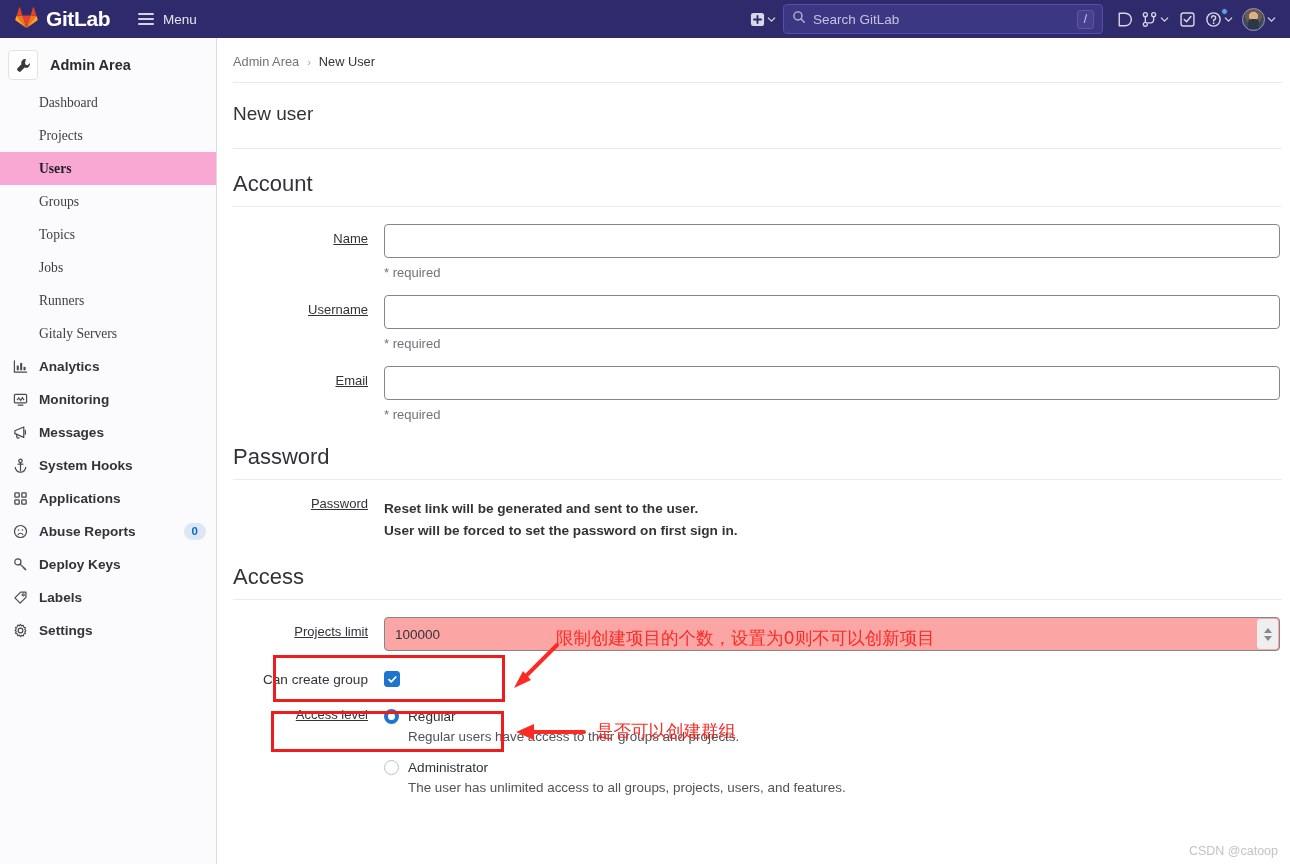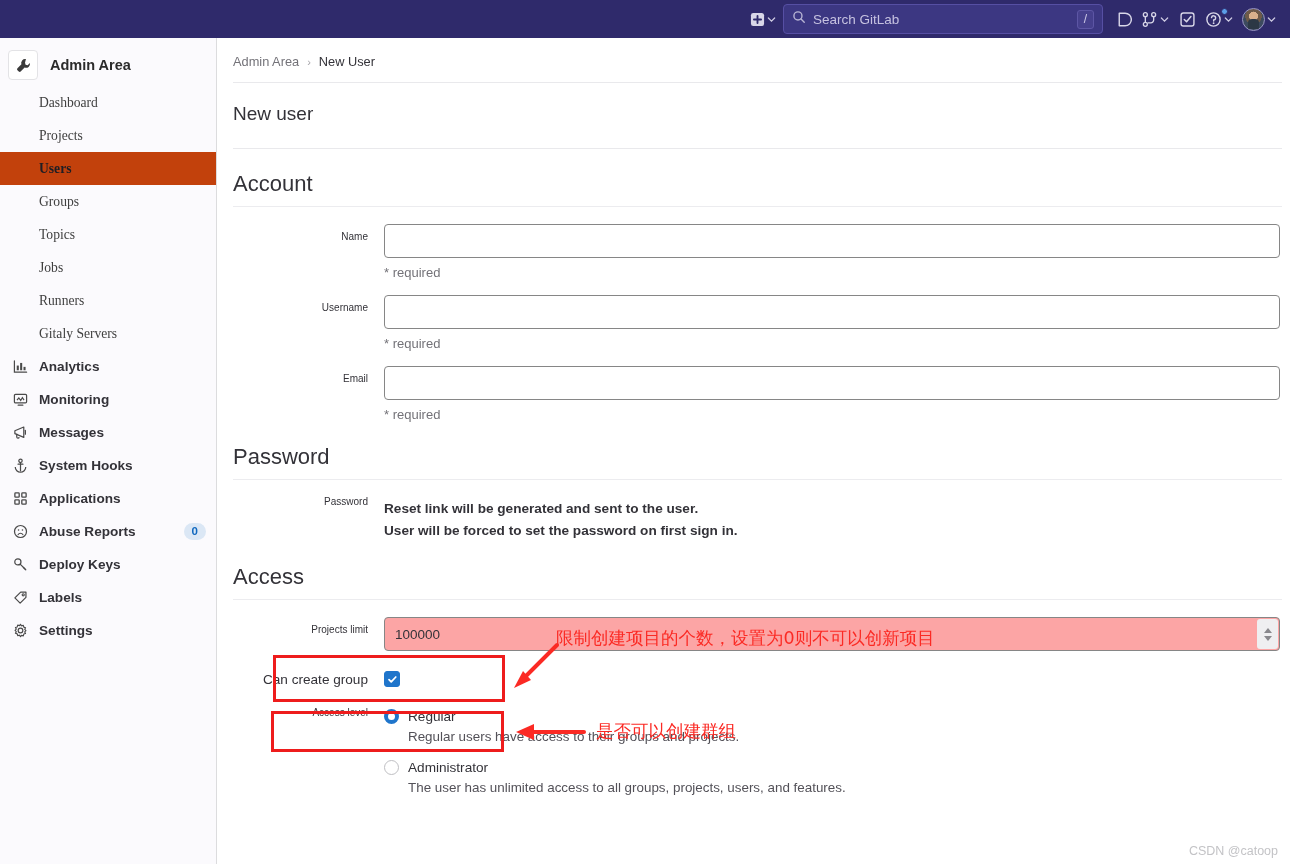--- a/index.html
+++ b/index.html
@@ -110,21 +110,21 @@
   .nav-item {
     display: flex; align-items: center;
     height: 33px; padding-left: 12px; padding-right: 10px;
     color: #404040; font-size: 13.6px; cursor: pointer;
     gap: 11px;
   }
   .nav-item .ic { width: 16px; height: 16px; flex: 0 0 auto; display:flex; align-items:center; justify-content:center; }
   .nav-item.top { font-weight: bold; color: #333238; }
   .nav-item.sub { padding-left: 39px; gap: 0; height: 33px; font-family: Liberation Serif, serif; }
   .nav-item.active {
-    background: #c2410c; font-weight: bold; color: #1f1e24;
+    background: #f9a8d4; font-weight: bold; color: #1f1e24;
   }
   .badge-count {
     margin-left: auto;
     background: #dbe7f5; color: #1068bf;
     font-size: 11.5px; border-radius: 9px;
     padding: 1px 8px; line-height: 15px;
   }
 
   
   .content {
@@ -154,21 +154,21 @@
   }
   .section-rule { height: 1px; background: #ececef; margin: 0 8px 0 16px; }
 
   .form-row {
     display: flex; align-items: flex-start;
     padding-top: 17px;
   }
   .form-label {
     width: 167px; flex: 0 0 167px;
     text-align: right; padding-right: 16px; padding-top: 7px;
-    font-size: 10px; color: #333238;
+    font-size: 13px; color: #333238; text-decoration: underline;
   }
   .form-field { flex: 1 1 auto; padding-right: 10px; }
   .txt-input {
     width: 100%; height: 34px;
     border: 1px solid #868686; border-radius: 4px;
     background: #fff;
     font-family: "Liberation Sans", sans-serif; font-size: 13.5px;
     padding: 0 10px; color: #333238;
   }
   .help-req { font-size: 13px; color: #737278; padding-top: 7px; }
@@ -242,20 +242,44 @@
     position: absolute; right: 12px; bottom: 6px;
     color: #c3c3c6; font-size: 12.5px; z-index: 15;
   }
 </style>
 </head>
 <body>
 
 <div id="app">
 
   <div class="navbar">
+    <div class="nav-left">
+      <div class="gl-logo-wrap">
+        <span>
+          <svg width="25" height="24" viewBox="0 0 25 24">
+            <path d="M12.5 23 L16.6 10.4 L8.4 10.4 Z" fill="#e24329"></path>
+            <path d="M12.5 23 L8.4 10.4 L2.6 10.4 Z" fill="#fc6d26"></path>
+            <path d="M2.6 10.4 L1.3 14.3 a1 1 0 0 0 .4 1.1 L12.5 23 Z" fill="#fca326"></path>
+            <path d="M2.6 10.4 L5.1 2.7 a.6 .6 0 0 1 1.1 0 L8.4 10.4 Z" fill="#e24329"></path>
+            <path d="M12.5 23 L16.6 10.4 L22.4 10.4 Z" fill="#fc6d26"></path>
+            <path d="M22.4 10.4 L23.7 14.3 a1 1 0 0 1 -.4 1.1 L12.5 23 Z" fill="#fca326"></path>
+            <path d="M22.4 10.4 L19.9 2.7 a.6 .6 0 0 0 -1.1 0 L16.6 10.4 Z" fill="#e24329"></path>
+          </svg>
+        </span>
+        <span class="gl-logo-text">GitLab</span>
+      </div>
+      <div class="menu-btn">
+        <span class="hamburger">
+            <i></i>
+            <i></i>
+            <i></i>
+          </span>
+        <span class="menu-label">Menu</span>
+      </div>
+    </div>
 
     <div class="nav-right">
       <div class="nav-icon-btn">
         <span>
           <svg width="15" height="15" viewBox="0 0 16 16">
             <rect x="1" y="1" width="14" height="14" rx="2.5" fill="#d8d6e8"></rect>
             <path d="M8 4.2v7.6M4.2 8h7.6" stroke="#2f2a6b" stroke-width="2" stroke-linecap="round"></path>
           </svg>
         </span>
         <span class="caret">

